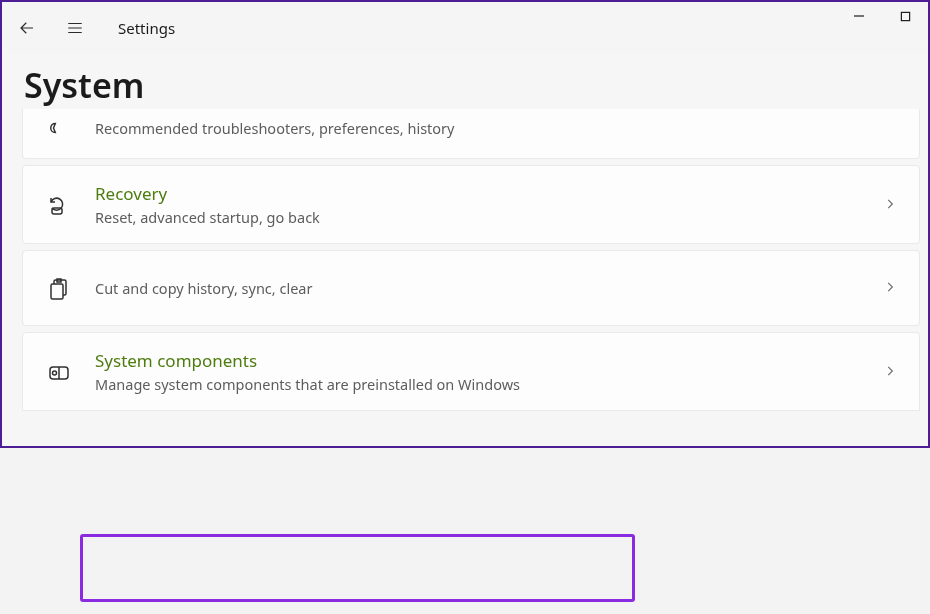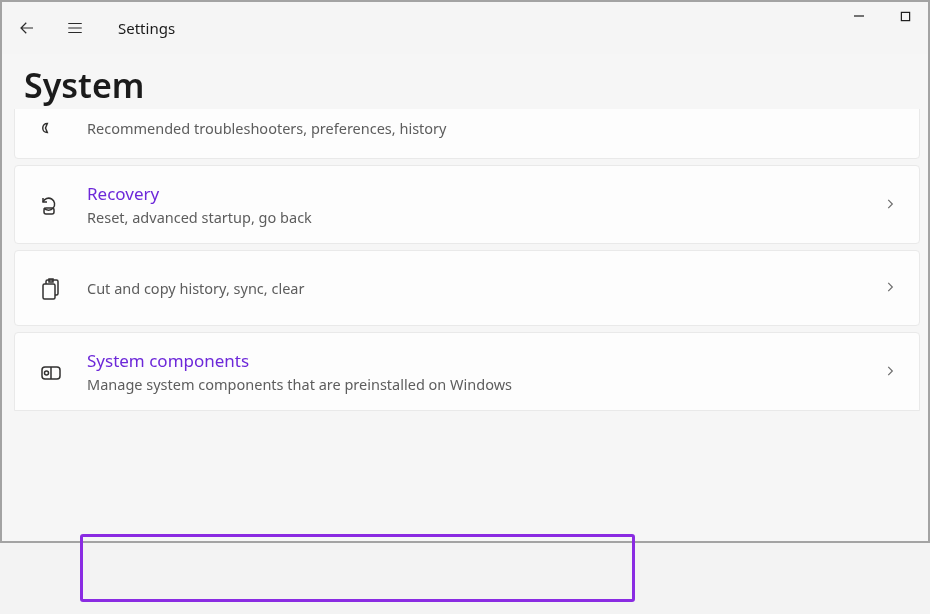--- a/index.html
+++ b/index.html
@@ -4,22 +4,22 @@
 <style>
   * { box-sizing: border-box; margin: 0; padding: 0; }
   html, body {
     width: 930px; height: 614px;
     font-family: "Segoe UI", "Segoe UI Variable", -apple-system, system-ui, sans-serif;
     background: #f3f3f3;
     overflow: hidden;
     position: relative;
   }
   .window-frame {
-    width: 930px; height: 543px;
-    border: 2px solid #a3a3a3;
+    width: 930px; height: 448px;
+    border: 2px solid #4c1d95;
     background: #f6f6f6;
     position: relative;
   }
 
   
   .titlebar {
     height: 52px;
     display: flex;
     align-items: center;
     padding: 0 8px;
@@ -63,21 +63,21 @@
     letter-spacing: 0px;
   }
 
   .list-area {
     position: absolute;
     top: 107px;
     left: 0; right: 0; bottom: 0;
     overflow: hidden;
   }
   .list-inner {
-    padding: 0 8px 0 12px;
+    padding: 0 8px 0 20px;
   }
 
   .setting-card {
     background: #fdfdfd;
     border: 1px solid #e9e9e9;
     border-radius: 4px;
     margin-bottom: 6px;
     display: flex;
     align-items: center;
     padding: 16px 22px;
@@ -106,21 +106,21 @@
     color: #323130;
   }
   .card-text {
     flex: 1 1 auto;
     display: flex;
     flex-direction: column;
     gap: 2px;
   }
   .card-title {
     font-size: 17px;
-    color: #6d28d9;
+    color: #4d7c0f;
     font-weight: 400;
   }
   .card-subtitle {
     font-size: 14.5px;
     color: #5d5d5d;
   }
   .card-chevron {
     flex: 0 0 auto;
     margin-left: 12px;
     color: #6b6b6b;

